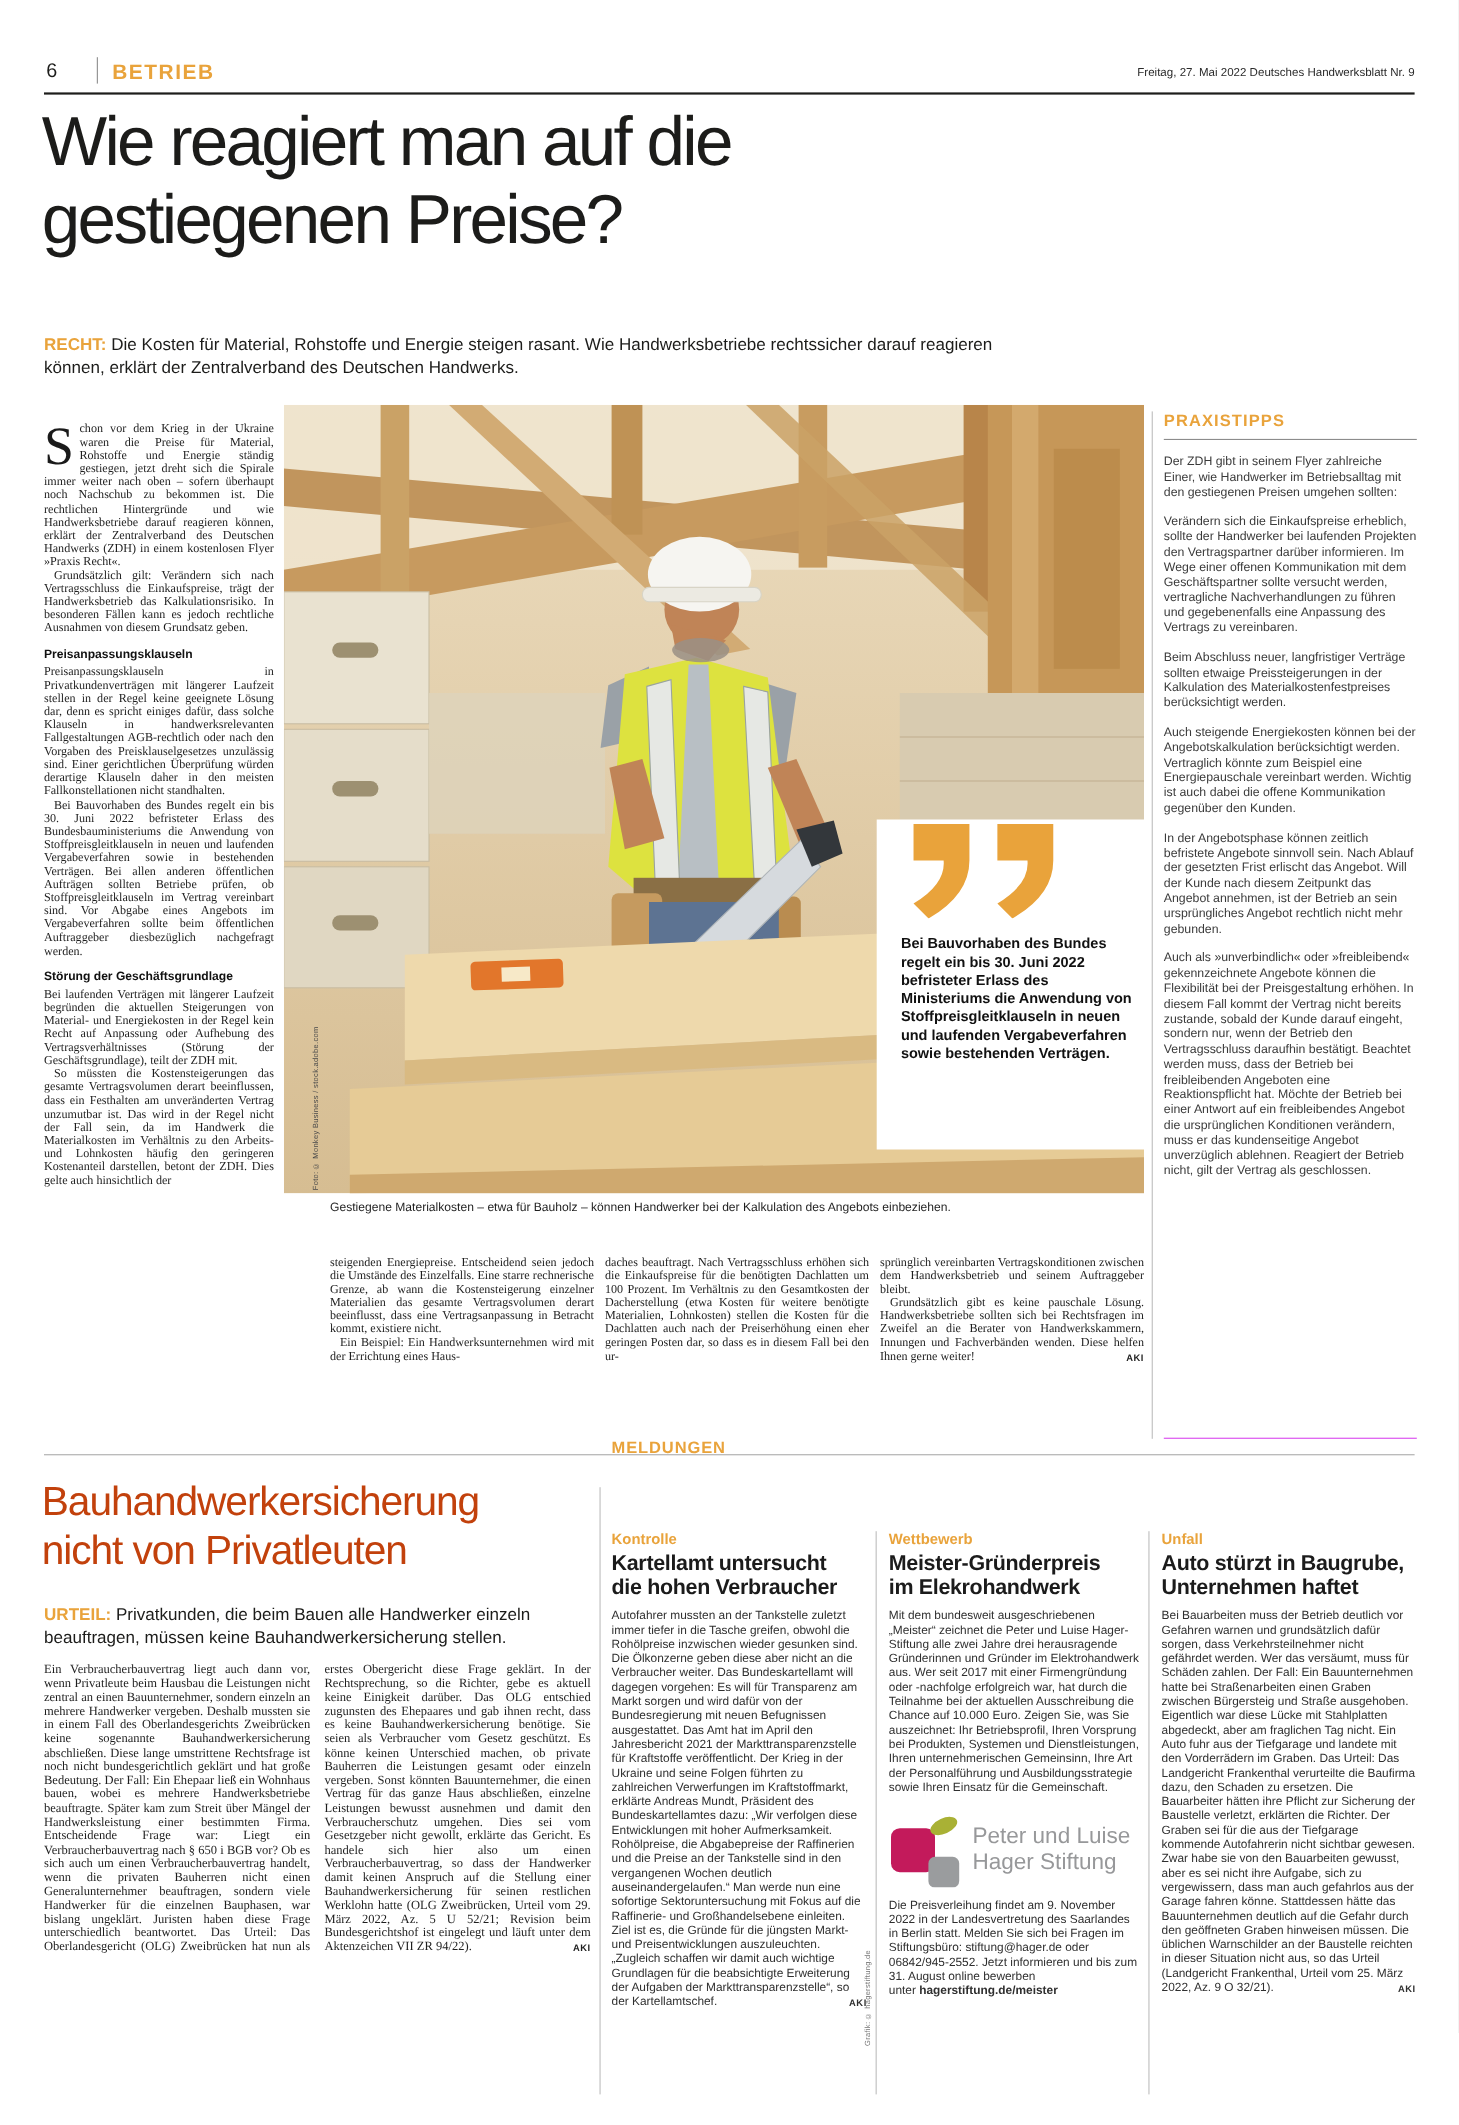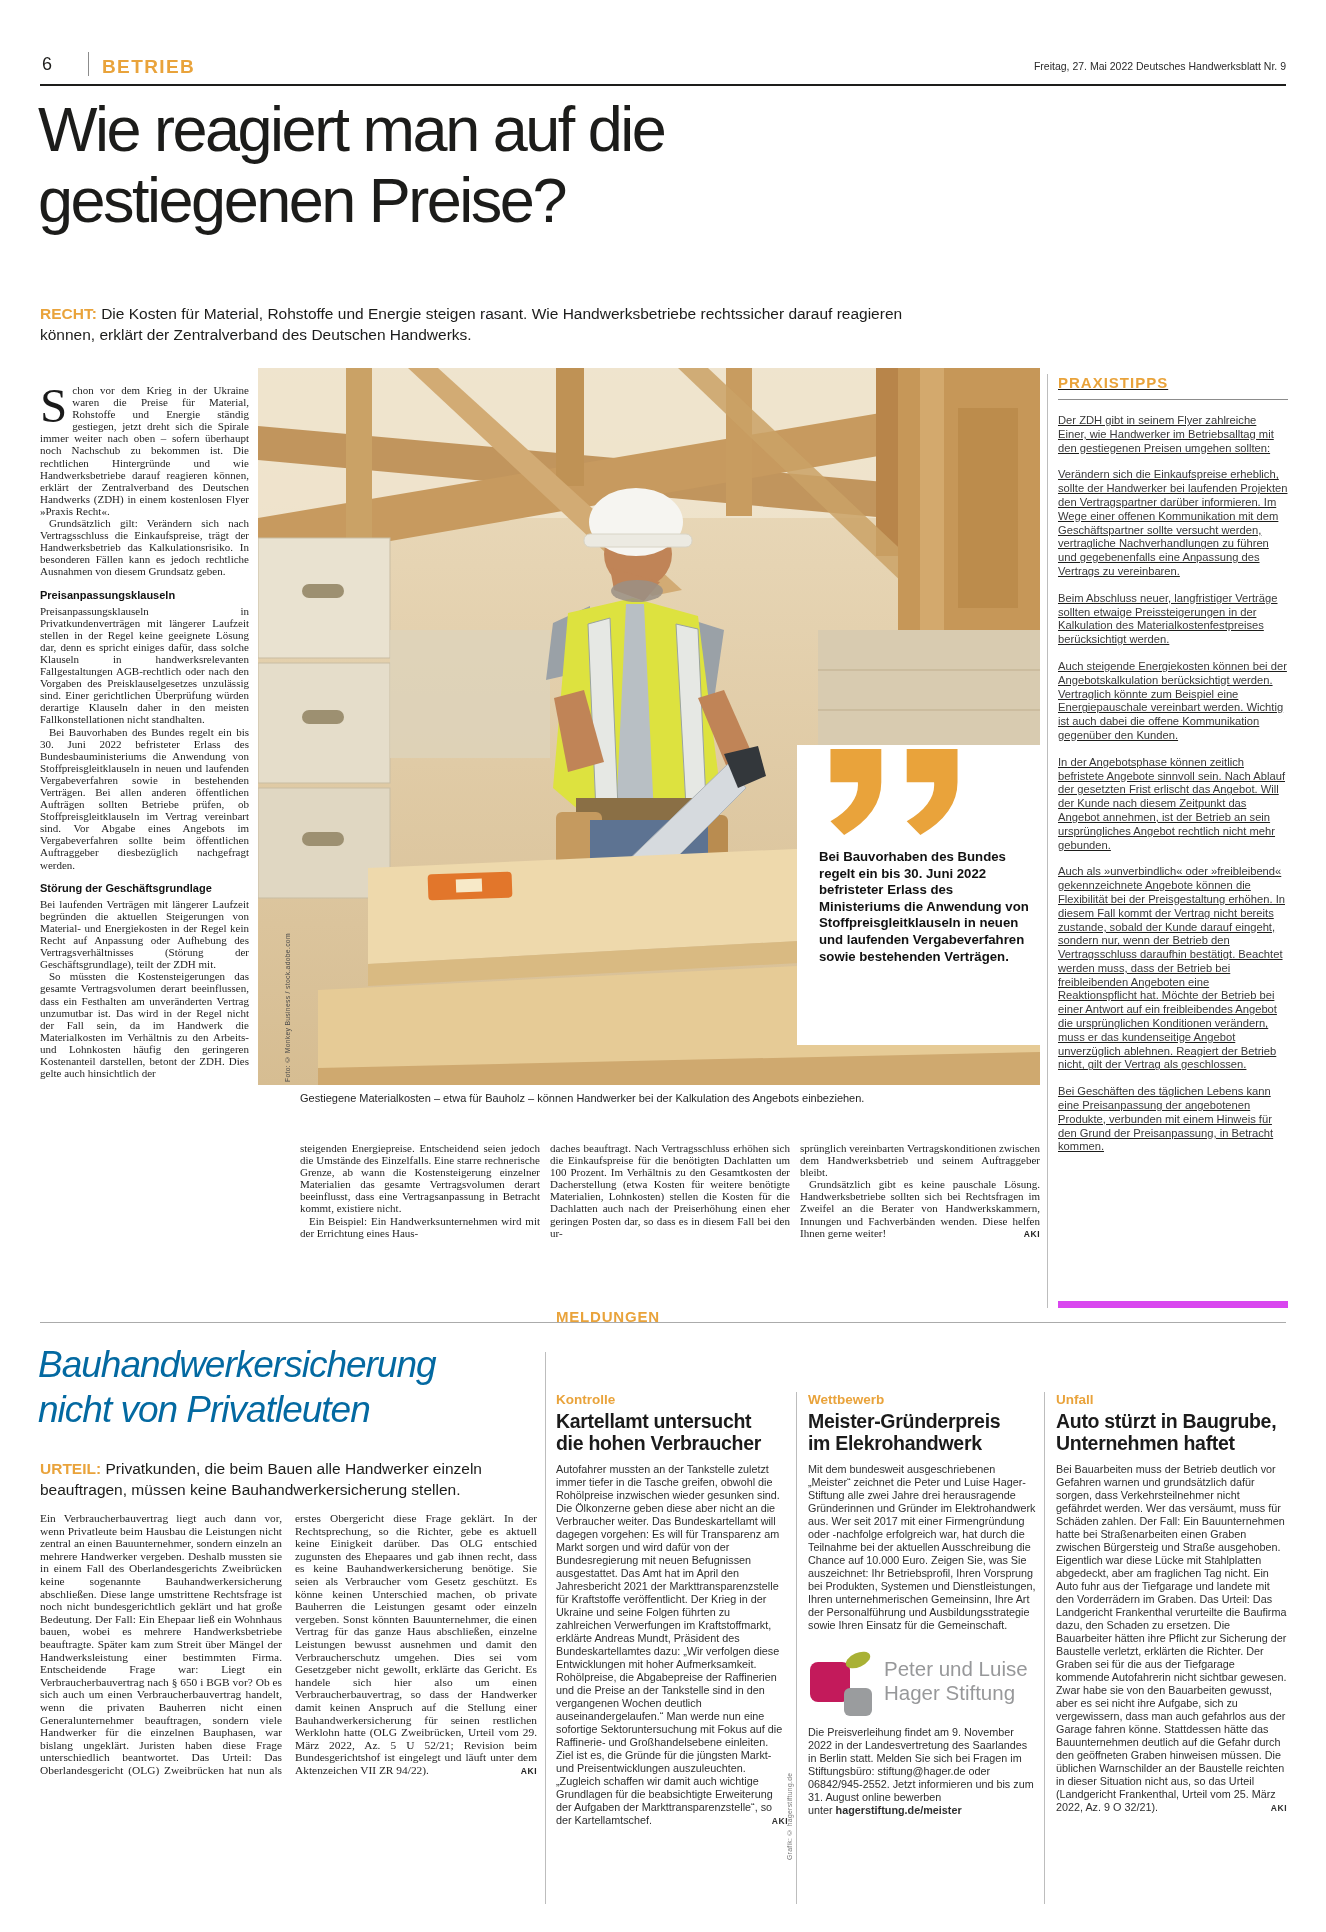--- a/index.html
+++ b/index.html
@@ -38,32 +38,32 @@
   .photo svg{display:block;}
   .caption{font-size:11px;color:#1f1f1f;}
   .vcredit{font-size:6.8px;color:#4a4a4a;writing-mode:vertical-rl;transform:rotate(180deg);
            letter-spacing:.3px;white-space:nowrap;}
 
   
   .pullquote{background:#ffffff;padding:4px 10px 0 22px;box-sizing:border-box;}
   .pq-text{font-weight:bold;font-size:13.2px;line-height:16.6px;color:#111;margin-top:10px;}
 
   
-  .praxis{box-sizing:border-box;border-bottom:7px solid #d946ef;text-decoration:underline;}
+  .praxis{box-sizing:border-box;border-bottom:1px solid #d946ef;}
   .praxis-title{font-size:15px;font-weight:bold;color:#E9A33B;letter-spacing:1px;}
   .praxis-rule{height:1px;background:#8c8c8c;margin:8px 0 14px;}
   .sans-body{font-size:11.2px;line-height:13.8px;color:#3a3a3a;}
   .praxis p{margin:0 0 13px;}
 
   
   .gray-hrule{height:1px;background:#ababab;}
   .gray-vrule{width:1px;background:#bdbdbd;}
 
   
-  .second-headline{font-size:37px;line-height:45px;letter-spacing:-1px;color:#0369a1;white-space:pre-line;font-style:italic;}
+  .second-headline{font-size:37px;line-height:45px;letter-spacing:-1px;color:#c2410c;white-space:pre-line;}
   .meld-title{font-size:15px;font-weight:bold;color:#E9A33B;letter-spacing:.8px;}
   .meld-kicker{font-size:13.5px;font-weight:bold;color:#E9A33B;margin:0 0 3px;}
   .meld-headline{font-size:19.5px;line-height:22px;font-weight:bold;color:#1b1b1b;
                  letter-spacing:-.3px;margin:1px 0 9px;white-space:pre-line;}
   .meld-body{font-size:10.8px;line-height:13px;color:#2f2f2f;}
   .meld-body p{margin:0;}
   .logo-row{display:flex;align-items:center;margin:14px 0 10px;}
   .logo-text{padding-left:10px;color:#97989a;font-size:20.5px;line-height:24px;}
   .bold-link{font-weight:bold;margin-left:3px;}
 </style>
@@ -208,21 +208,20 @@
   <div class="abs praxis" style="left:1058px;top:374px;width:230px;height:934px;">
     <div class="praxis-title">PRAXISTIPPS</div>
     <div class="praxis-rule"></div>
     <div class="sans-body">
       <p>Der ZDH gibt in seinem Flyer zahlreiche Einer, wie Handwerker im Betriebsalltag mit den gestiegenen Preisen umgehen sollten:</p>
       <p>Verändern sich die Einkaufspreise erheblich, sollte der Handwerker bei laufenden Projekten den Vertragspartner darüber informieren. Im Wege einer offenen Kommunikation mit dem Geschäftspartner sollte versucht werden, vertragliche Nachverhandlungen zu führen und gegebenenfalls eine Anpassung des Vertrags zu vereinbaren.</p>
       <p>Beim Abschluss neuer, langfristiger Verträge sollten etwaige Preissteigerungen in der Kalkulation des Materialkostenfestpreises berücksichtigt werden.</p>
       <p>Auch steigende Energiekosten können bei der Angebotskalkulation berücksichtigt werden. Vertraglich könnte zum Beispiel eine Energiepauschale vereinbart werden. Wichtig ist auch dabei die offene Kommunikation gegenüber den Kunden.</p>
       <p>In der Angebotsphase können zeitlich befristete Angebote sinnvoll sein. Nach Ablauf der gesetzten Frist erlischt das Angebot. Will der Kunde nach diesem Zeitpunkt das Angebot annehmen, ist der Betrieb an sein ursprüngliches Angebot rechtlich nicht mehr gebunden.</p>
       <p>Auch als »unverbindlich« oder »freibleibend« gekennzeichnete Angebote können die Flexibilität bei der Preisgestaltung erhöhen. In diesem Fall kommt der Vertrag nicht bereits zustande, sobald der Kunde darauf eingeht, sondern nur, wenn der Betrieb den Vertragsschluss daraufhin bestätigt. Beachtet werden muss, dass der Betrieb bei freibleibenden Angeboten eine Reaktionspflicht hat. Möchte der Betrieb bei einer Antwort auf ein freibleibendes Angebot die ursprünglichen Konditionen verändern, muss er das kundenseitige Angebot unverzüglich ablehnen. Reagiert der Betrieb nicht, gilt der Vertrag als geschlossen.</p>
-      <p>Bei Geschäften des täglichen Lebens kann eine Preisanpassung der angebotenen Produkte, verbunden mit einem Hinweis für den Grund der Preisanpassung, in Betracht kommen.</p>
     </div>
   </div>
 
   <div class="abs gray-hrule" style="left:40px;top:1322px;width:1246px;"></div>
 
   <div class="abs second-headline" style="left:38px;top:1342px;width:500px;">Bauhandwerkersicherung
 nicht von Privatleuten</div>
   <div class="abs standfirst" style="left:40px;top:1458px;width:490px;">
     <span class="kicker-inline">URTEIL:</span>
     <span>Privatkunden, die beim Bauen alle Handwerker einzeln beauftragen, müssen keine Bauhandwerkersicherung stellen.</span>

